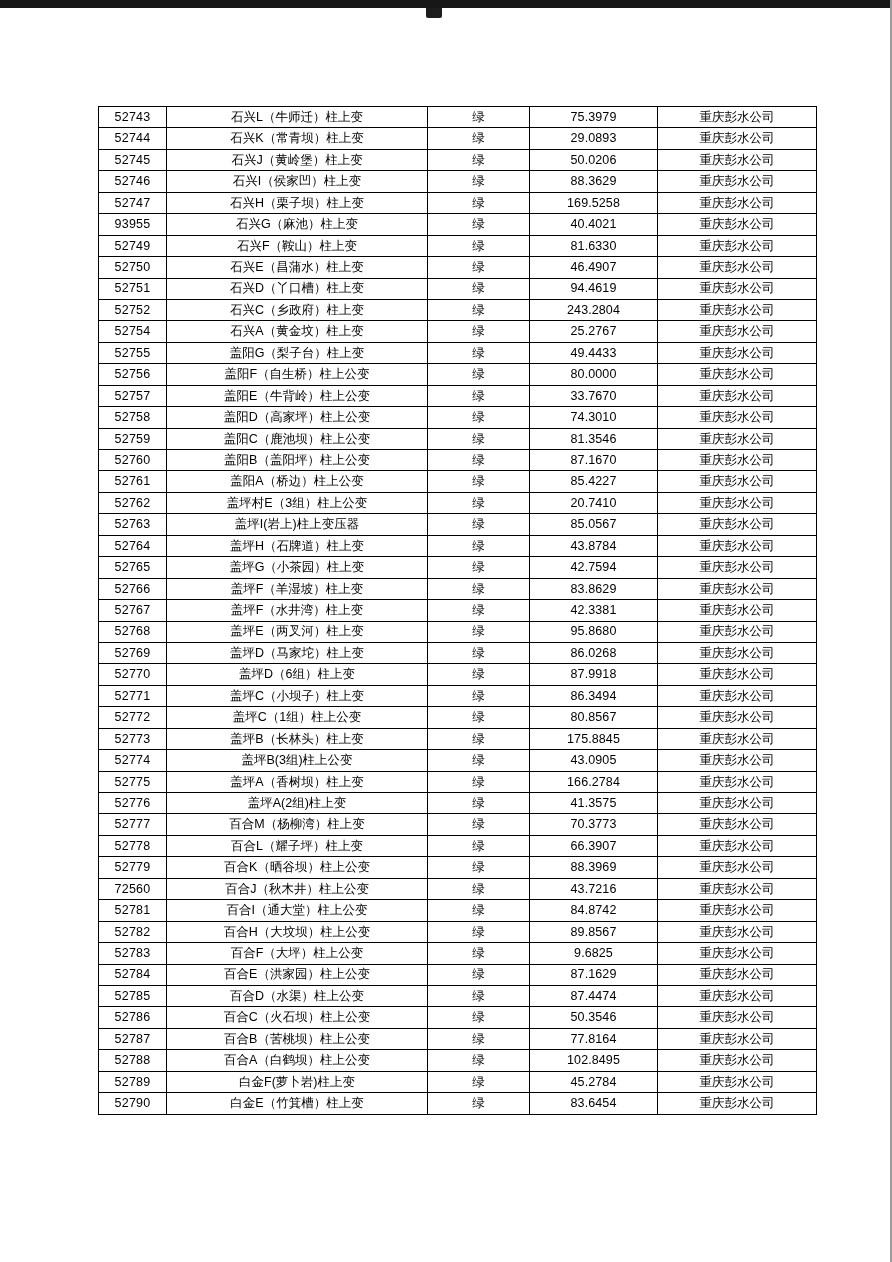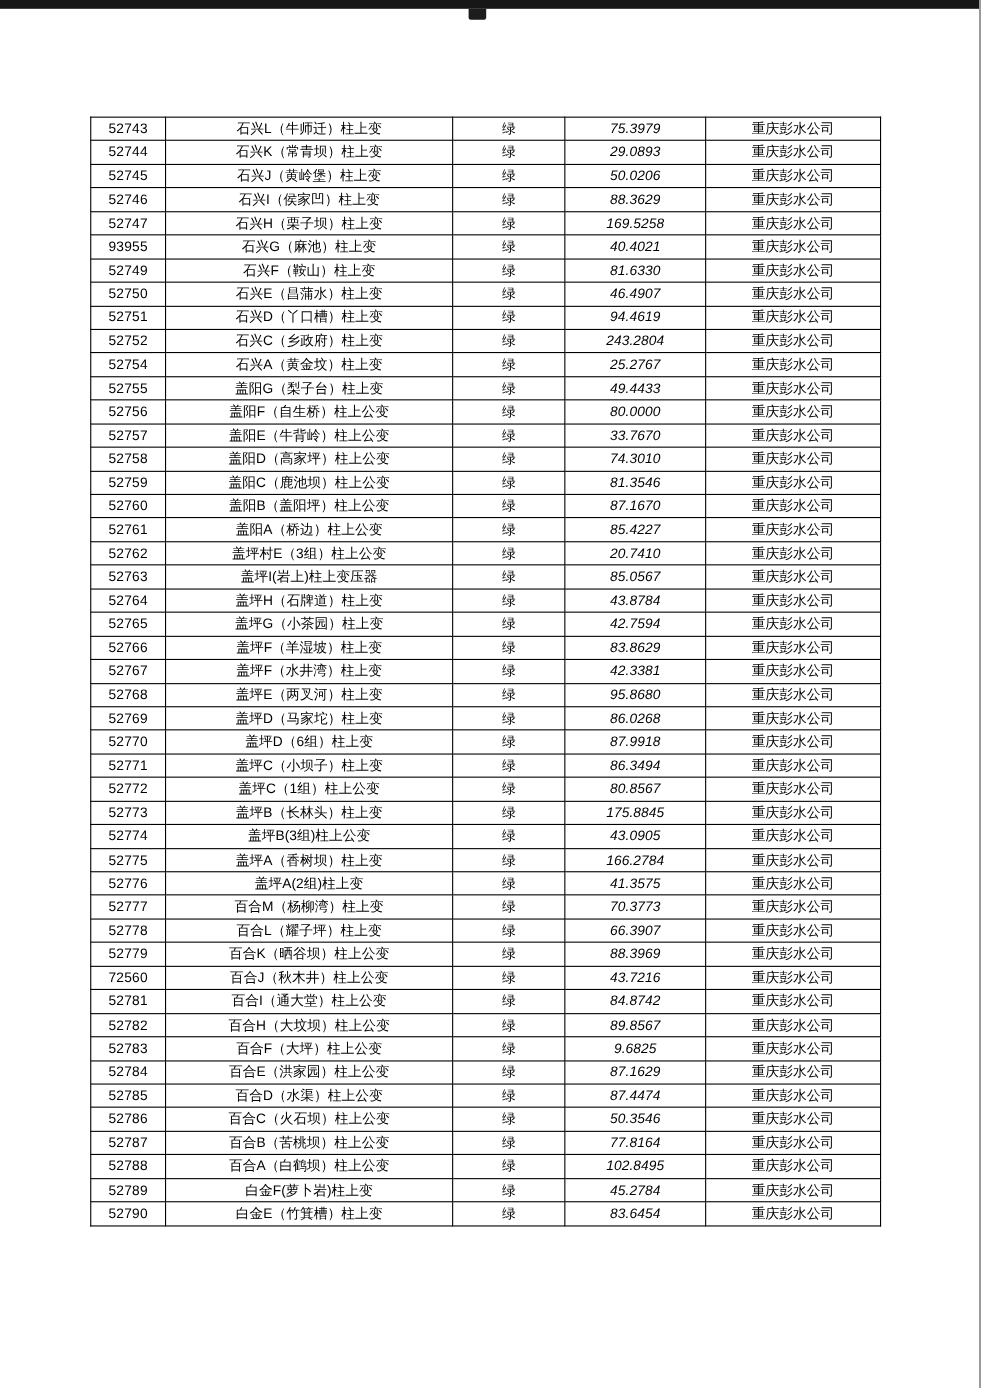--- a/index.html
+++ b/index.html
@@ -36,37 +36,38 @@
   .table-wrap {
     position: absolute;
     left: 82px;
     top: 106px;
     width: 718px;
   }
   table.data-table {
     width: 718px;
     border-collapse: collapse;
     table-layout: fixed;
+    margin-left: 16px;
   }
   table.data-table tr {
     height: 21.44px;
   }
   table.data-table td {
     border: 1px solid #000;
     padding: 0 3px;
     font-size: 12.5px;
     line-height: 1;
     text-align: center;
     vertical-align: middle;
     white-space: nowrap;
     overflow: hidden;
     color: #000;
   }
   td.col-id { letter-spacing: 0.2px; }
-  td.col-value { letter-spacing: 0.1px; font-style: italic; }
+  td.col-value { letter-spacing: 0.1px; }
 </style>
 </head>
 <body>
 
 <div class="top-bar"></div>
 <div class="top-handle"></div>
 <div class="right-edge"></div>
 
 <div class="table-wrap">
   <table class="data-table">

